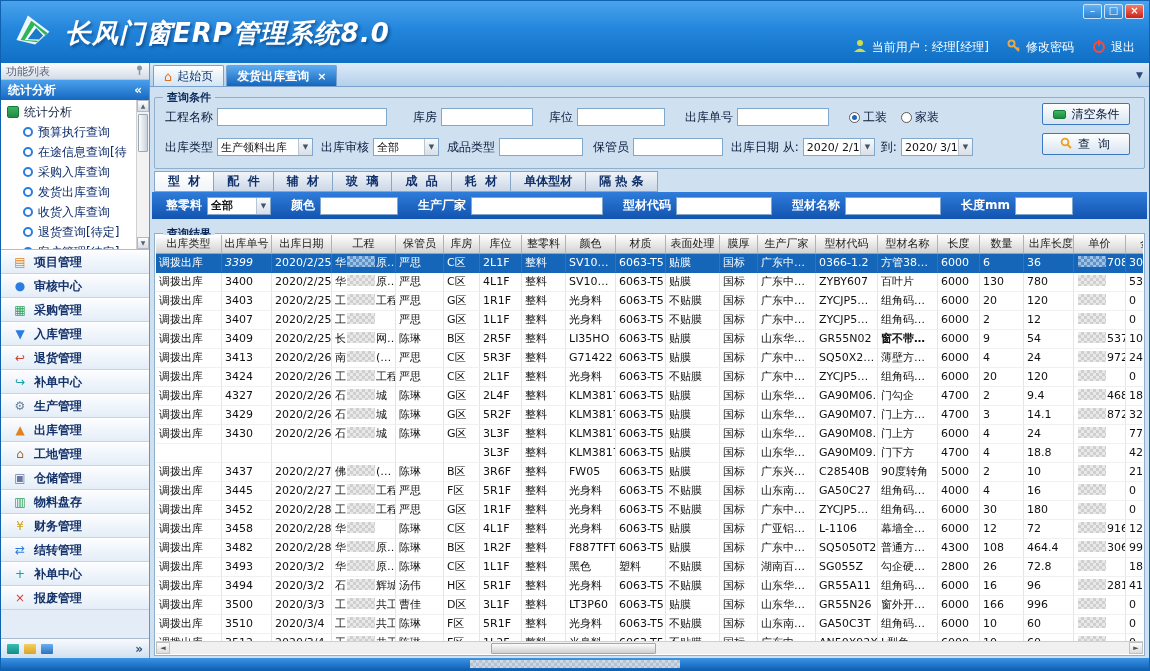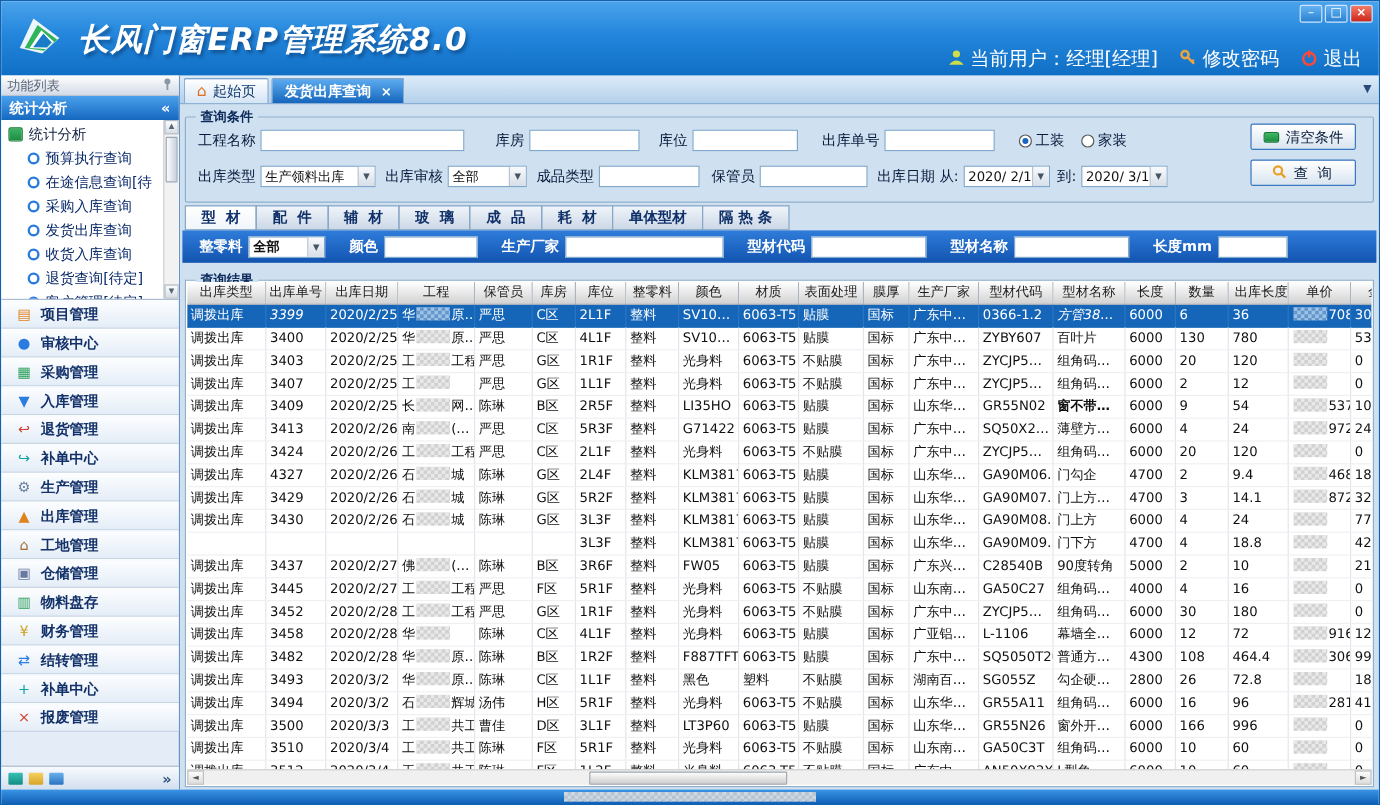--- a/index.html
+++ b/index.html
@@ -8,21 +8,21 @@
   .window{position:relative;width:1150px;height:671px;overflow:hidden;background:#cfe0f1;border:1px solid #0e62b0;}
 
   
   .titlebar{position:absolute;left:0;top:0;right:0;height:62px;background:linear-gradient(#4aa3ec 0%,#2386dc 45%,#0f6fc4 100%);}
   .win-controls{position:absolute;top:3px;right:5px;display:flex;gap:2px;}
   .wbtn{width:19px;height:15px;font-size:10px;line-height:12px;text-align:center;color:#fff;border:1px solid #cfe4fa;border-radius:2px;cursor:default;}
   .wbtn.min,.wbtn.max{background:linear-gradient(#66b2f2,#2a82d2);}
   .wbtn.close{background:linear-gradient(#f47a66,#cc2418);font-weight:bold;}
   .logo{position:absolute;left:8px;top:8px;}
   .app-title{position:absolute;left:64px;top:15px;font-size:26px;font-weight:bold;font-style:italic;color:#fff;letter-spacing:1px;text-shadow:2px 2px 3px rgba(10,50,100,.55);}
-  .user-area{position:absolute;right:14px;top:38px;display:flex;align-items:center;gap:5px;color:#fff;font-size:16px;}
+  .user-area{position:absolute;right:14px;top:38px;display:flex;align-items:center;gap:5px;color:#fff;font-size:12px;}
   .ua-gap{width:8px;}
 
   
   .sidebar{position:absolute;left:0;top:62px;bottom:12px;width:149px;background:#e4edf7;border-right:1px solid #6a94c4;display:flex;flex-direction:column;}
   .func-strip{height:17px;background:linear-gradient(#fdfdfd,#d4dce8);border-bottom:1px solid #b8c4d4;color:#5a6678;font-size:11px;display:flex;align-items:center;justify-content:space-between;padding:0 5px;}
   .tree-header{height:20px;background:linear-gradient(#4aa0ec,#1668c0);color:#fff;font-weight:bold;font-size:12px;display:flex;align-items:center;justify-content:space-between;padding:0 7px;}
   .tree-panel{height:150px;background:#fff;border-bottom:1px solid #a8bcd4;position:relative;overflow:hidden;padding-top:2px;}
   .tree-root{display:flex;gap:5px;padding-left:6px;align-items:center;height:20px;font-size:12px;color:#102040;}
   .tree-root-icon{width:12px;height:12px;border-radius:2px;background:linear-gradient(#3cb464,#1e8c42);flex:none;border:1px solid #157a36;}
   .tree-item{display:flex;gap:5px;padding-left:22px;align-items:center;height:20px;font-size:12px;color:#0a2a6a;white-space:nowrap;overflow:hidden;}
@@ -408,21 +408,21 @@
               <div class="td" style="width: 48px;">严思</div>
               <div class="td" style="width: 36px;">C区</div>
               <div class="td" style="width: 42px;">2L1F</div>
               <div class="td" style="width: 44px;">整料</div>
               <div class="td" style="width: 50px;">SV10…</div>
               <div class="td" style="width: 50px;">6063-T5</div>
               <div class="td" style="width: 54px;">贴膜</div>
               <div class="td" style="width: 38px;">国标</div>
               <div class="td" style="width: 58px;">广东中…</div>
               <div class="td" style="width: 62px;">0366-1.2</div>
-              <div class="td" style="width: 60px; font-style: italic;">方管38…</div>
+              <div class="td" style="width: 60px;">方管38…</div>
               <div class="td" style="width: 42px;">6000</div>
               <div class="td" style="width: 44px;">6</div>
               <div class="td" style="width: 50px;">36</div>
               <div class="td" style="width: 52px;"><span class="mosaic"></span>708</div>
               <div class="td" style="width: 40px;">308</div>
             </div>
             <div class="tr">
               <div class="td" style="width: 66px;">调拨出库</div>
               <div class="td" style="width: 50px;">3400</div>
               <div class="td" style="width: 60px;">2020/2/25</div>

